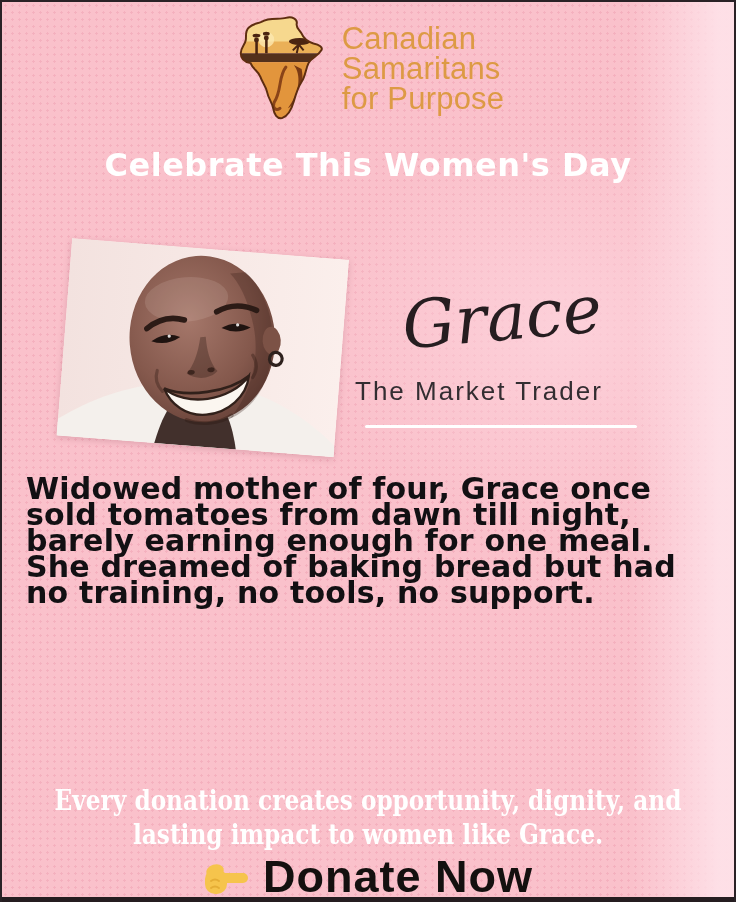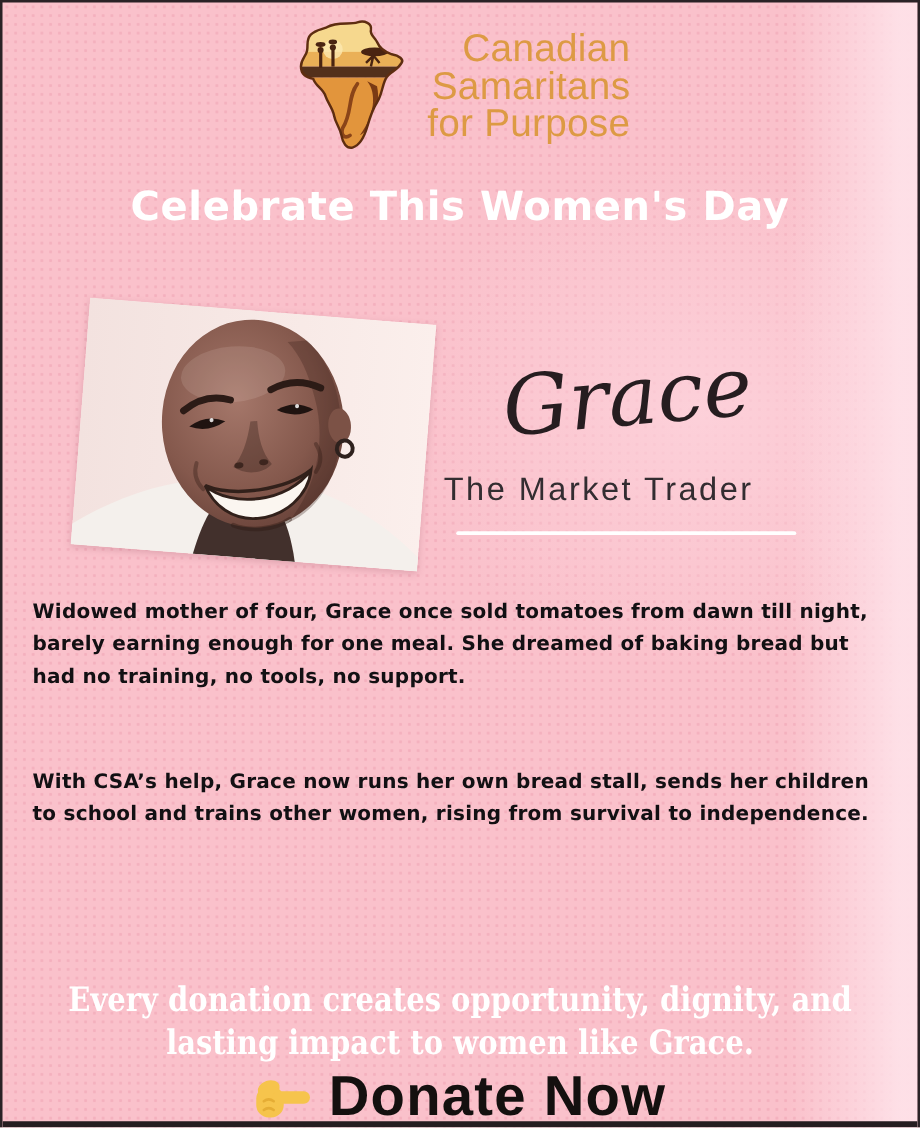--- a/index.html
+++ b/index.html
@@ -22,21 +22,21 @@
   }
 
   
   .logo-row {
     position:absolute; top:12px; left:0; right:0;
     display:flex; justify-content:center; align-items:center; gap:10px;
   }
   .org-name {
     font-family:"Liberation Sans",sans-serif;
     font-size:31px; line-height:30px; font-weight:400;
-    color:#dd9a44; text-align:right; letter-spacing:0.2px;
+    color:#dd9a44; text-align:left; letter-spacing:0.2px;
   }
 
   
   .hero-title {
     position:absolute; top:134px; left:0; right:0;
     text-align:center; color:#ffffff;
     font-weight:bold; font-size:32px; line-height:59px;
     letter-spacing:0.5px;
   }
 
@@ -63,21 +63,21 @@
     font-size:26px; letter-spacing:2px; color:#332d31;
   }
   .grace-underline {
     position:absolute; left:363px; top:423px;
     width:272px; height:3px; background:#ffffff; border-radius:2px;
   }
 
   
   .para {
     position:absolute; left:24px; width:692px;
-    font-weight:bold; font-size:16px; line-height:26px;
+    font-weight:bold; font-size:30px; line-height:26px;
     letter-spacing:0.2px; color:#121013;
   }
   .para.p1 { top:474px; }
   .para.p2 { top:610px; }
   .para.p3 { top:720px; }
 
   
   .tagline {
     position:absolute; top:782px; left:50%; width:760px;
     margin-left:-380px;
@@ -188,21 +188,20 @@
         <path d="M128,184 C142,191 164,191 178,183" stroke="rgba(44,24,18,0.4)" stroke-width="4" fill="none" stroke-linecap="round"></path>
       </g>
     </svg>
   </div>
 
   <div class="grace-name">Grace</div>
   <div class="grace-role">The Market Trader</div>
   <div class="grace-underline"></div>
 
   <p class="para p1">Widowed mother of four, Grace once sold tomatoes from dawn till night, barely earning enough for one meal. She dreamed of baking bread but had no training, no tools, no support.</p>
-  <p class="para p2">With CSA’s help, Grace now runs her own bread stall, sends her children to school and trains other women, rising from survival to independence.</p>
 
   <div class="tagline">Every donation creates opportunity, dignity, and lasting impact to women like Grace.</div>
 
   <button class="cta-row">
     <svg class="hand" width="46" height="40" viewBox="0 0 46 40" aria-hidden="true">
       <ellipse cx="12" cy="11" rx="9" ry="6.5" fill="#f6c44c" transform="rotate(-18 12 11)"></ellipse>
       <rect x="2" y="9" width="22" height="25" rx="10" fill="#f6c44c"></rect>
       <rect x="15" y="13" width="30" height="10" rx="5" fill="#f6c44c"></rect>
       <path d="M8,21 q4,-3 8,0 M8,28 q4,-3 8,0" stroke="#e5ad35" stroke-width="2" fill="none" stroke-linecap="round"></path>
     </svg>

